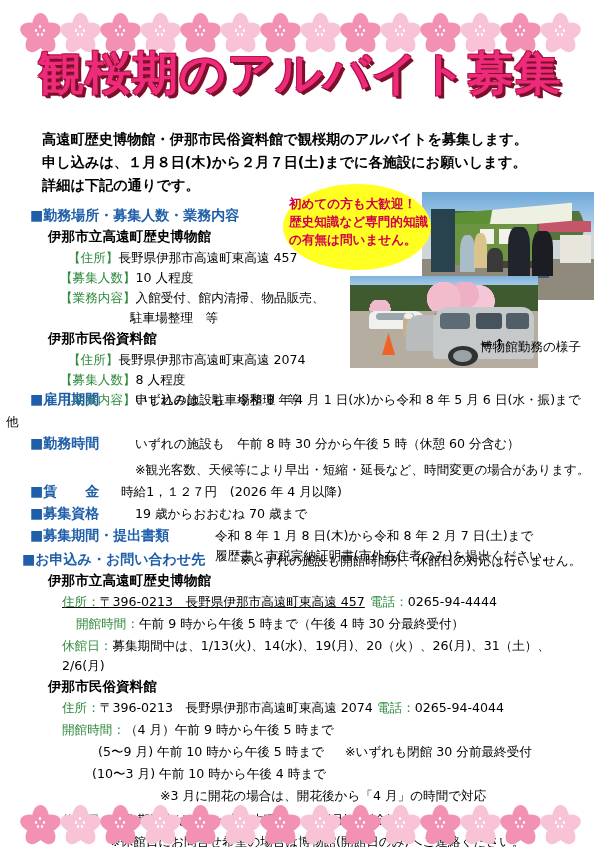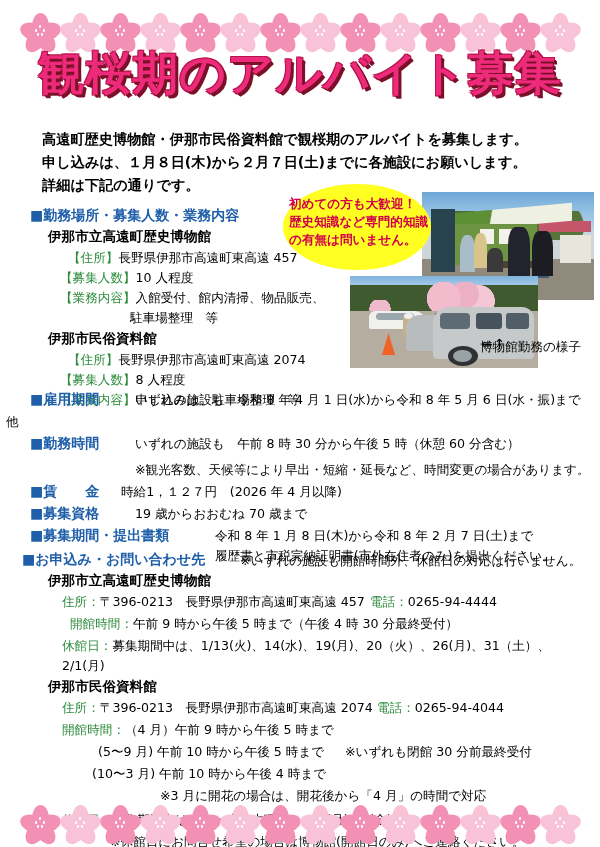--- a/index.html
+++ b/index.html
@@ -571,35 +571,35 @@
 
   <div class="ln sec-head" style="left:30px; top:328px;">■募集期間・提出書類</div>
   <div class="ln" style="left:215px; top:330px;">令和 8 年 1 月 8 日(木)から令和 8 年 2 月 7 日(土)まで</div>
   <div class="ln" style="left:215px; top:350px;">履歴書と市税完納証明書(市外在住者のみ)を提出ください。</div>
 
   <div class="ln sec-head" style="left:22px; top:352px;">■お申込み・お問い合わせ先</div>
   <div class="ln note" style="left:240px; top:355px;">※いずれの施設も開館時間外、休館日の対応は行いません。</div>
 
   <div class="ln sub-head" style="left:48px; top:374px;">伊那市立高遠町歴史博物館</div>
 
-  <div class="ln" style="left:62px; top:396px;">
+  <div class="ln" style="left:62px; top:396px;text-decoration:underline;">
     <span class="lbl-green">住所：</span><span>〒396-0213　長野県伊那市高遠町東高遠 457</span>
   </div>
   <div class="ln" style="left:370px; top:396px;">
     <span class="lbl-green">電話：</span><span>0265-94-4444</span>
   </div>
 
-  <div class="ln" style="left:70px; top:418px;">
+  <div class="ln" style="left:76px; top:418px;">
     <span class="lbl-green">開館時間：</span><span>午前 9 時から午後 5 時まで（午後 4 時 30 分最終受付）</span>
   </div>
 
   <div class="ln" style="left:62px; top:440px;">
     <span class="lbl-green">休館日：</span><span>募集期間中は、1/13(火)、14(水)、19(月)、20（火）、26(月)、31（土）、</span>
   </div>
-  <div class="ln" style="left:62px; top:460px;">2/1(月)</div>
+  <div class="ln" style="left:62px; top:460px;">2/6(月)</div>
 
   <div class="ln sub-head" style="left:48px; top:480px;">伊那市民俗資料館</div>
 
   <div class="ln" style="left:62px; top:502px;">
     <span class="lbl-green">住所：</span><span>〒396-0213　長野県伊那市高遠町東高遠 2074</span>
   </div>
   <div class="ln" style="left:377px; top:502px;">
     <span class="lbl-green">電話：</span><span>0265-94-4044</span>
   </div>
 

